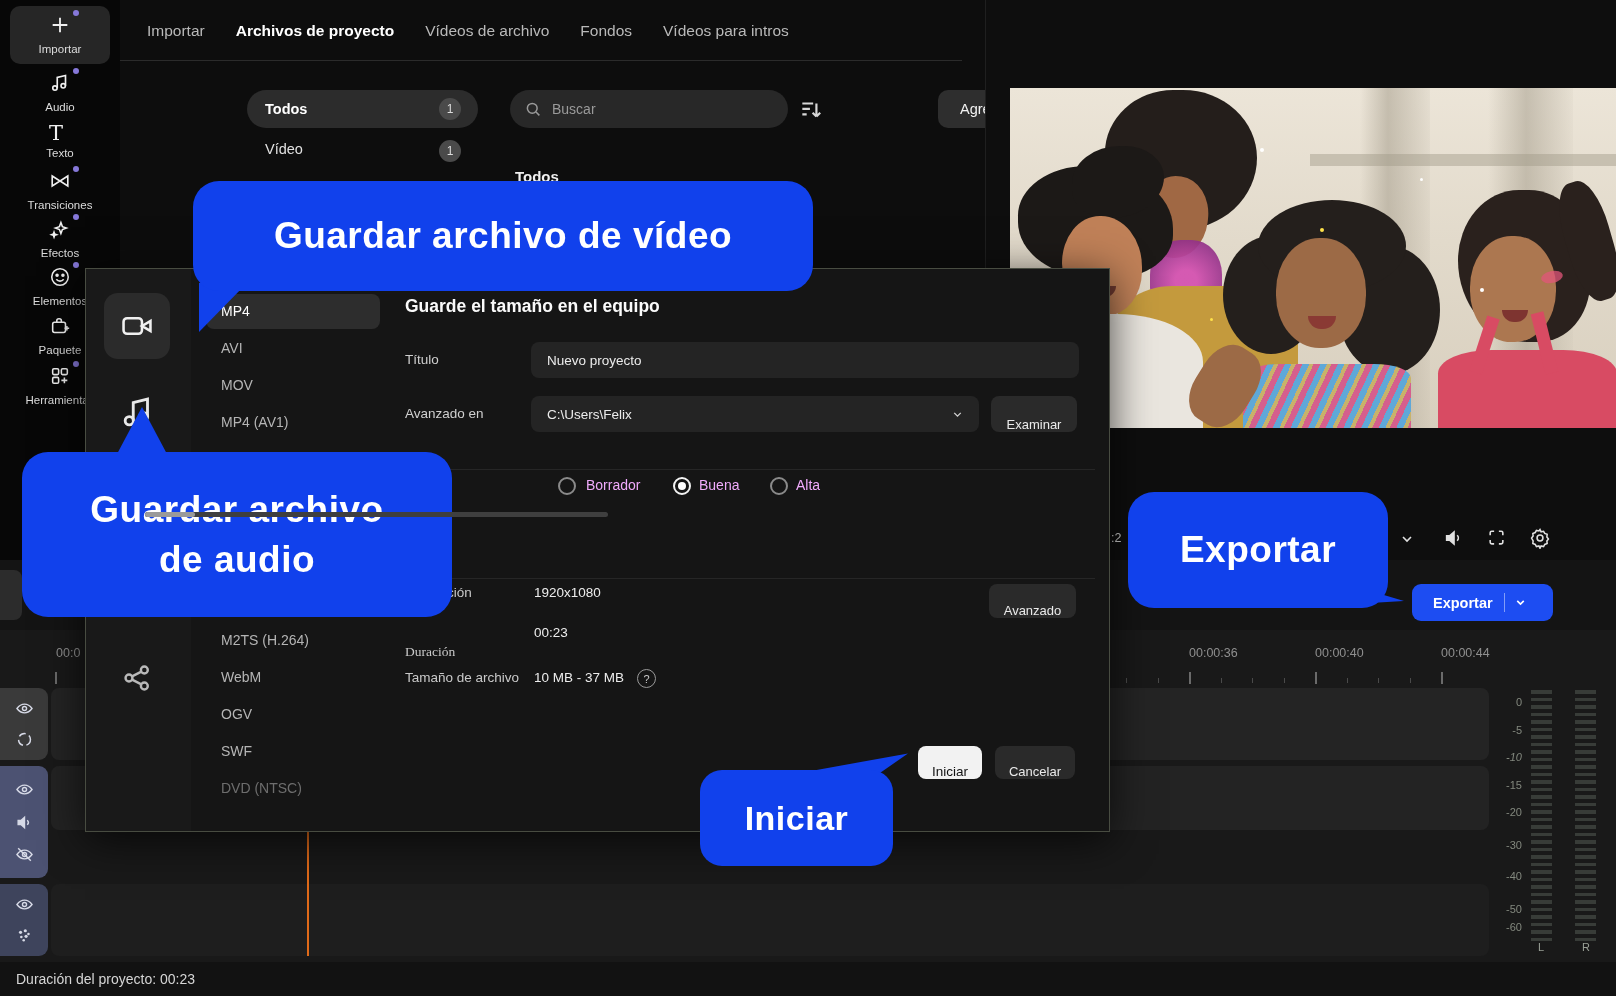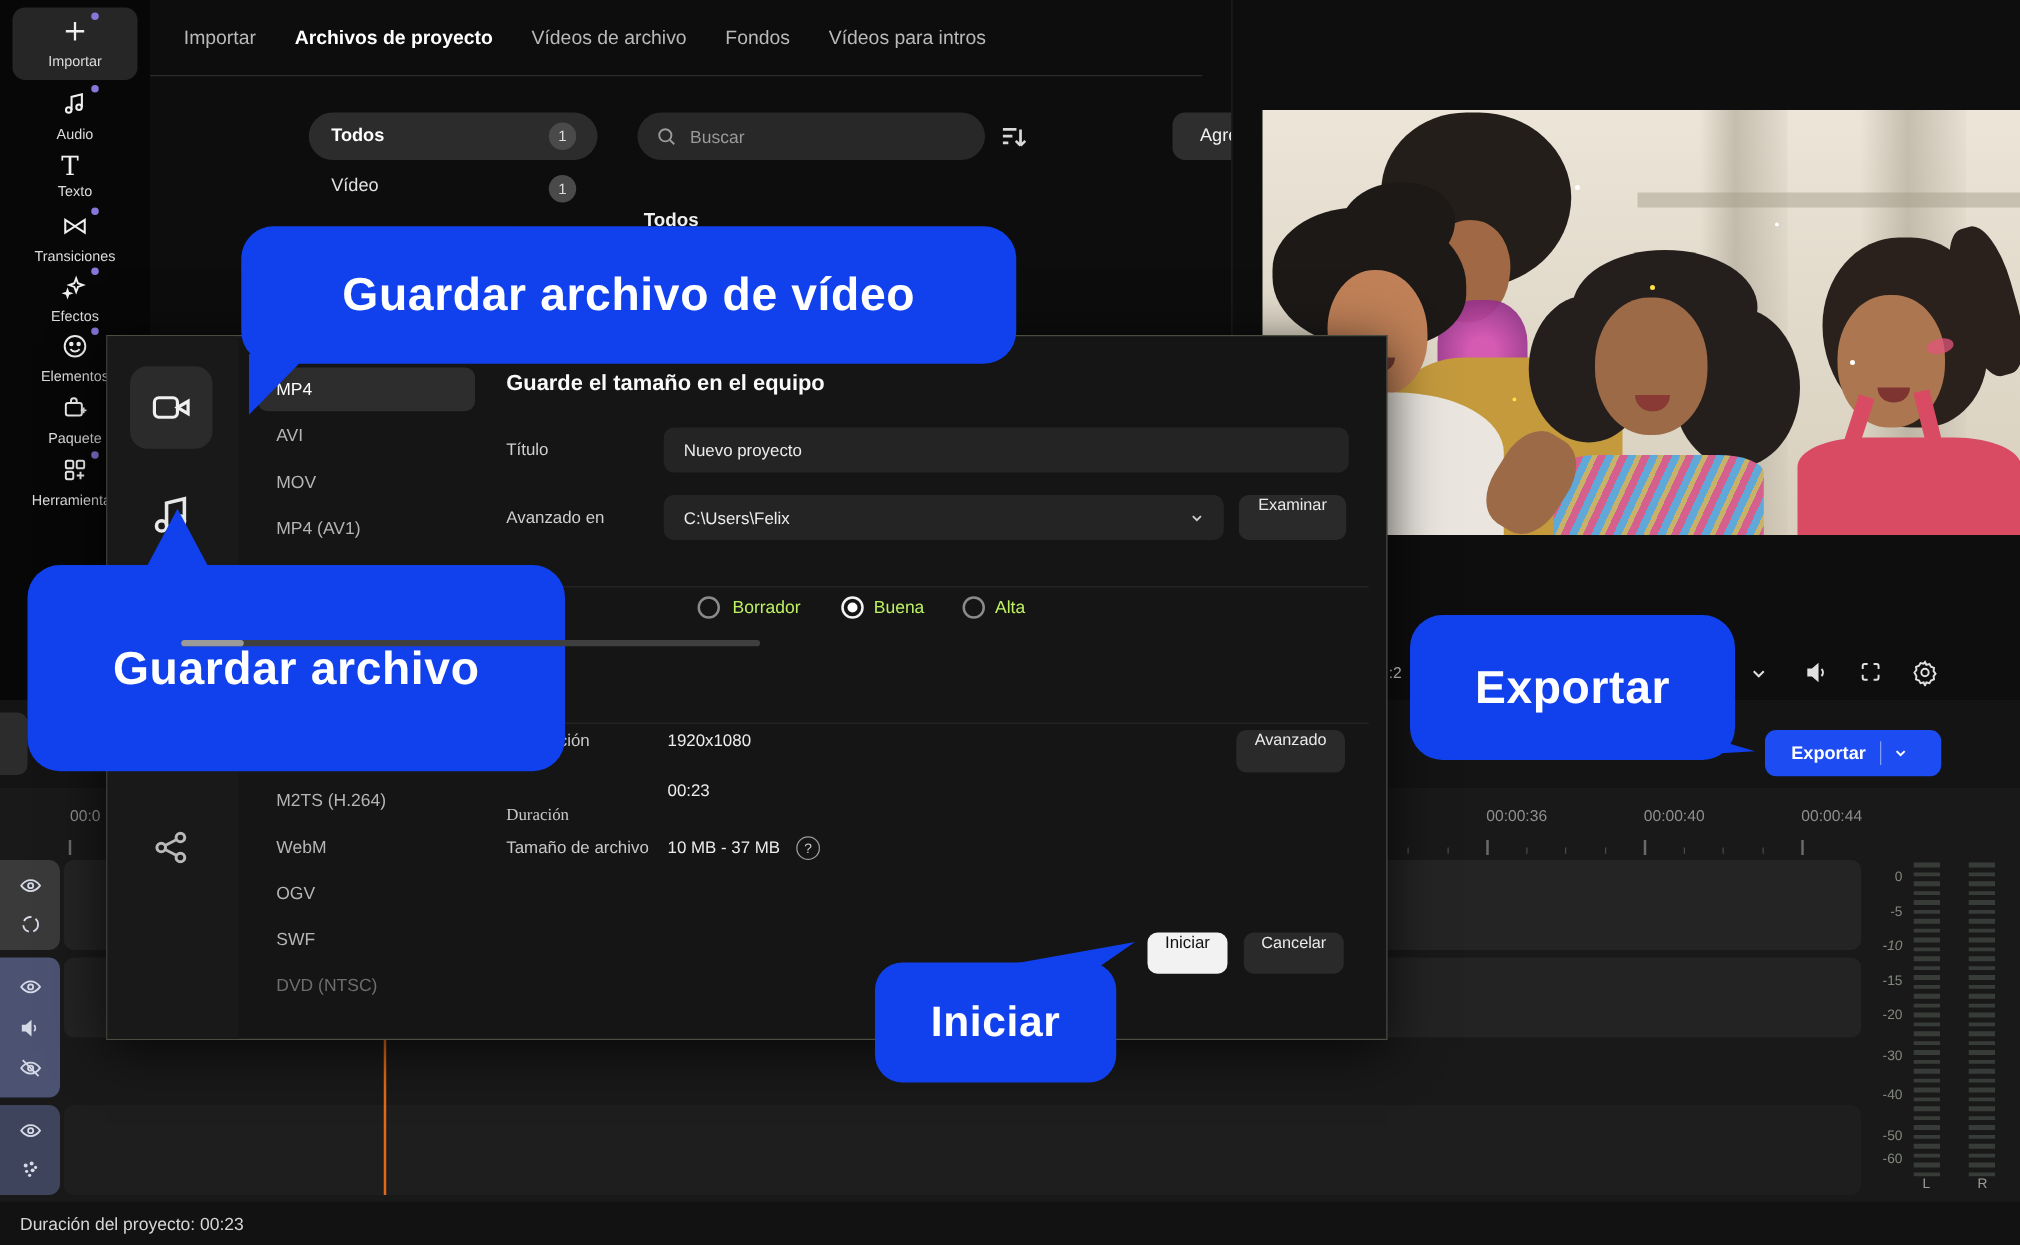--- a/index.html
+++ b/index.html
@@ -86,27 +86,27 @@
            display:flex;align-items:center;justify-content:center;color:#f0f0f0;}
   #music-btn{position:absolute;left:33px;top:120px;width:38px;height:46px;color:#e8e8e8;}
   #share-btn{position:absolute;left:35px;top:392px;width:32px;height:34px;color:#b9b9b9;}
   .fmt{position:absolute;left:135px;font-size:14px;color:#b5b5b5;white-space:nowrap;}
   .fmt.sel{color:#fff;}
   #fmt-pill{position:absolute;left:120px;top:25px;width:174px;height:35px;background:#2d2d2d;border-radius:8px;}
   #dlg-title{position:absolute;left:319px;top:27px;font-size:17.5px;font-weight:bold;color:#fafafa;}
   .dlg-label{position:absolute;left:319px;font-size:13.5px;color:#cfcfcf;white-space:nowrap;}
   .dlg-input{position:absolute;background:#242424;border-radius:8px;display:flex;align-items:center;
              font-size:13.5px;color:#ececec;}
-  .dlg-btn{position:absolute;background:#2a2a2a;border-radius:8px;display:flex;align-items:flex-start;
+  .dlg-btn{position:absolute;background:#2a2a2a;border-radius:8px;display:flex;align-items:flex-end;
            justify-content:center;font-size:13px;color:#eaeaea;cursor:pointer;}
   .dlg-sep{position:absolute;left:313px;width:696px;height:1px;background:#262626;}
   .radio{position:absolute;width:18px;height:18px;border:2px solid #8a8a8a;border-radius:50%;box-sizing:border-box;}
   .radio.sel{border-color:#f2f2f2;}
   .radio.sel::after{content:"";position:absolute;left:3px;top:3px;width:8px;height:8px;border-radius:50%;background:#fff;}
-  .radio-lbl{position:absolute;font-size:14px;color:#bef264;}
+  .radio-lbl{position:absolute;font-size:14px;color:#f0abfc;}
   #info-bar{position:absolute;left:335px;top:249px;width:672px;height:42px;background:#1b2234;border-radius:8px;
             display:flex;align-items:center;}
   #info-bar span{margin-left:35px;font-size:13.5px;color:#d9dde9;}
   .det-label{position:absolute;left:319px;font-size:13.5px;color:#c9c9c9;white-space:nowrap;}
   .det-value{position:absolute;left:448px;font-size:13.5px;color:#ececec;white-space:nowrap;}
   #help-q{position:absolute;left:551px;top:400px;width:17px;height:17px;border:1.5px solid #9a9a9a;border-radius:50%;
           font-size:11px;color:#c9c9c9;display:flex;align-items:center;justify-content:center;}
   #iniciar-btn{left:832px;top:477px;width:64px;height:33px;background:#f2f2f2;color:#121212;font-size:13.5px;}
   #cancelar-btn{left:909px;top:477px;width:80px;height:33px;}
 
@@ -594,20 +594,21 @@
       </div>
   </div>
 
   <div class="tail" id="co-video-tail"></div>
   <div class="callout" id="co-video">
     <span class="l1">Guardar archivo de vídeo</span>
   </div>
   <div class="tail" id="co-audio-tail"></div>
   <div class="callout" id="co-audio">
     <span class="l1">Guardar archivo</span>
+    <span class="l1">de audio</span>
   </div>
   <div class="tail" id="co-export-tail"></div>
   <div class="callout" id="co-export">
     <span class="l1">Exportar</span>
   </div>
   <div class="tail" id="co-iniciar-tail"></div>
   <div class="callout" id="co-iniciar">
     <span class="l1">Iniciar</span>
   </div>
 

